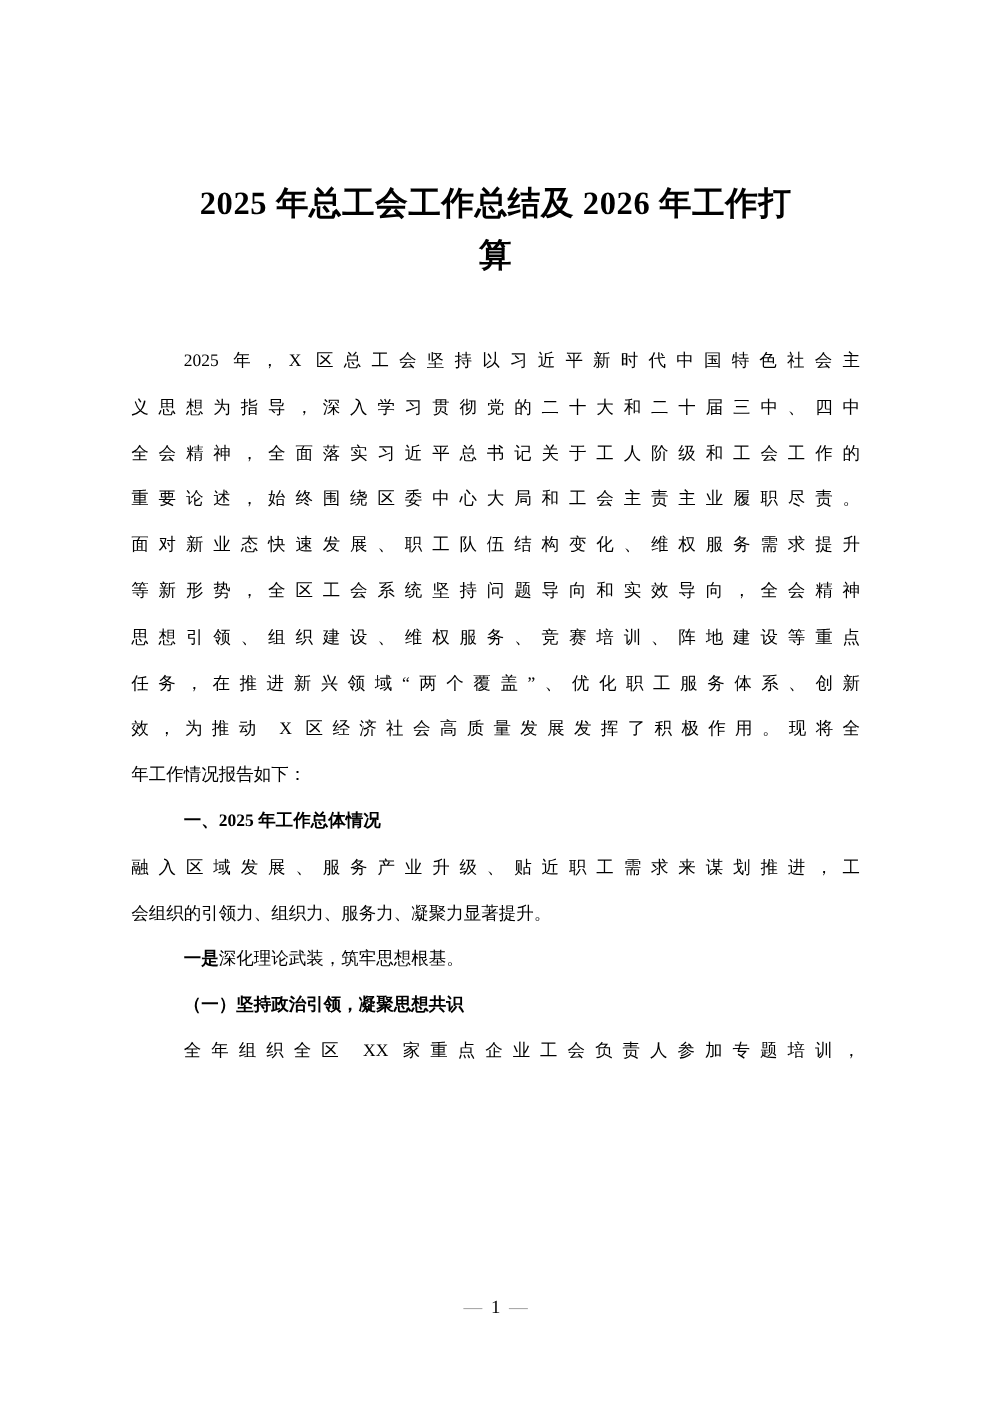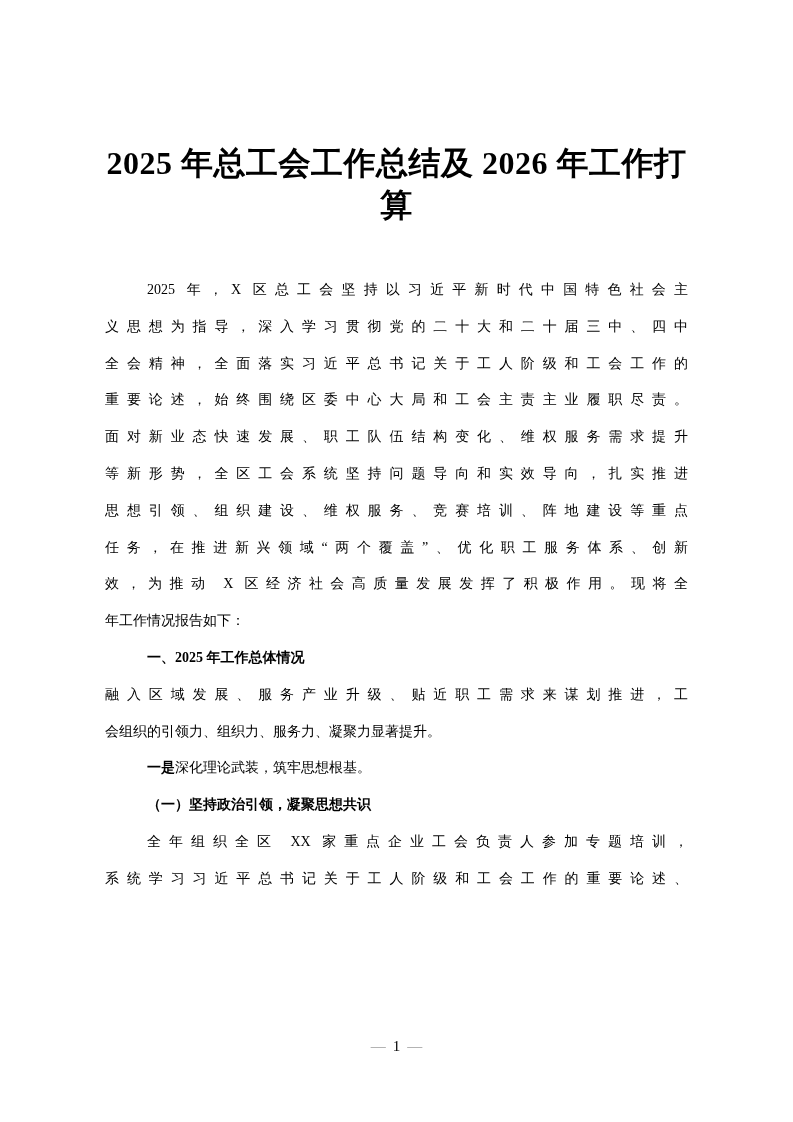--- a/index.html
+++ b/index.html
@@ -12,21 +12,21 @@
   body{
     background:var(--page-bg);
     color:var(--text-color);
     font-family:"Liberation Serif","DejaVu Serif",serif;
     position:relative;
     overflow:hidden;
   }
   .page{position:absolute;inset:0;}
   .doc-title{
     margin:142px 105px 0 105px;
-    font-size:32px;
+    font-size:26px;
     line-height:42px;
     font-weight:700;
     text-align:center;
     letter-spacing:0.5px;
   }
   .content{
     margin:46px 105px 0 105px;
     font-size:14px;
     line-height:36.8px;
   }
@@ -74,31 +74,30 @@
       <div class="title-line">算</div>
     </div>
 
   <div class="content">
 
   <div class="line indent justify">2025 年，X 区总工会坚持以习近平新时代中国特色社会主</div>
       <div class="line justify">义思想为指导，深入学习贯彻党的二十大和二十届三中、四中</div>
       <div class="line justify">全会精神，全面落实习近平总书记关于工人阶级和工会工作的</div>
       <div class="line justify">重要论述，始终围绕区委中心大局和工会主责主业履职尽责。</div>
       <div class="line justify">面对新业态快速发展、职工队伍结构变化、维权服务需求提升</div>
-      <div class="line justify">等新形势，全区工会系统坚持问题导向和实效导向，扎实推进</div>
+      <div class="line justify">等新形势，全区工会系统坚持问题导向和实效导向，全会精神</div>
       <div class="line justify">思想引领、组织建设、维权服务、竞赛培训、阵地建设等重点</div>
       <div class="line justify">任务，在推进新兴领域“两个覆盖”、优化职工服务体系、创新</div>
       <div class="line justify">效，为推动 X 区经济社会高质量发展发挥了积极作用。现将全</div>
       <div class="line">年工作情况报告如下：</div>
       <div class="line indent bold">一、2025 年工作总体情况</div>
       <div class="line justify">融入区域发展、服务产业升级、贴近职工需求来谋划推进，工</div>
       <div class="line">会组织的引领力、组织力、服务力、凝聚力显著提升。</div>
       <div class="line indent"><strong>一是</strong>深化理论武装，筑牢思想根基。</div>
       <div class="line indent bold">（一）坚持政治引领，凝聚思想共识</div>
       <div class="line indent justify">全年组织全区 XX 家重点企业工会负责人参加专题培训，</div>
-      <div class="line justify">系统学习习近平总书记关于工人阶级和工会工作的重要论述、</div>
     </div>
 
   <div class="footer">
     <span class="dash">—</span><span class="num">1</span><span class="dash">—</span>
   </div>
 
 </div>
 
 </body></html>

